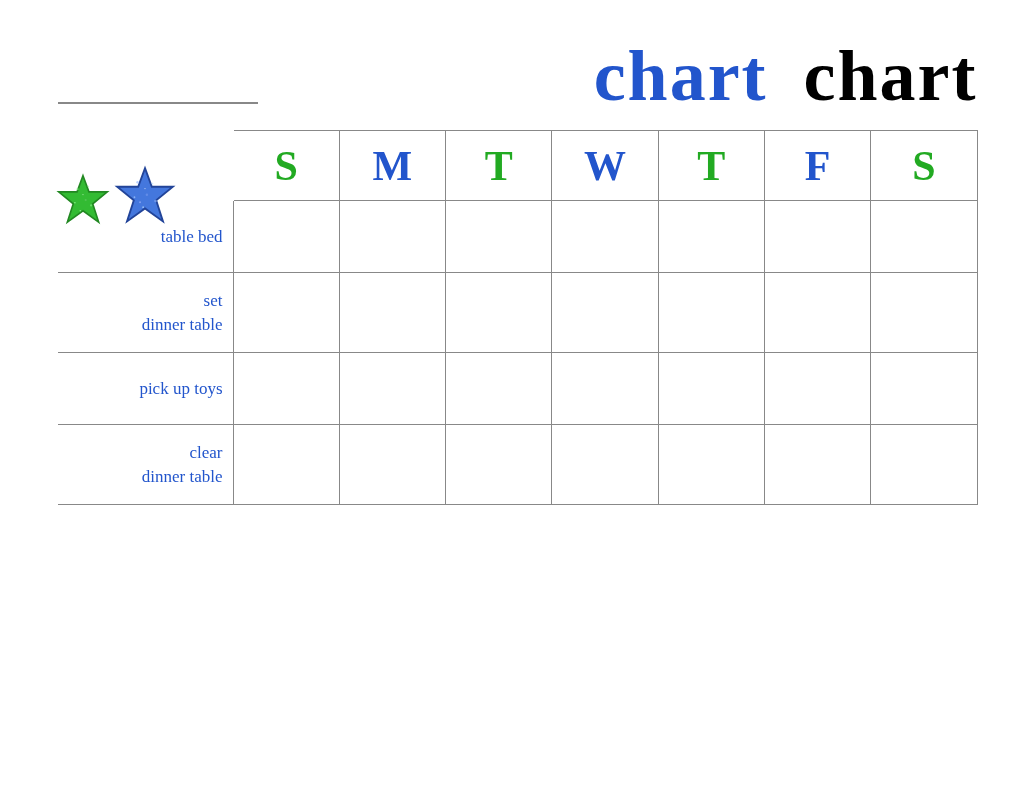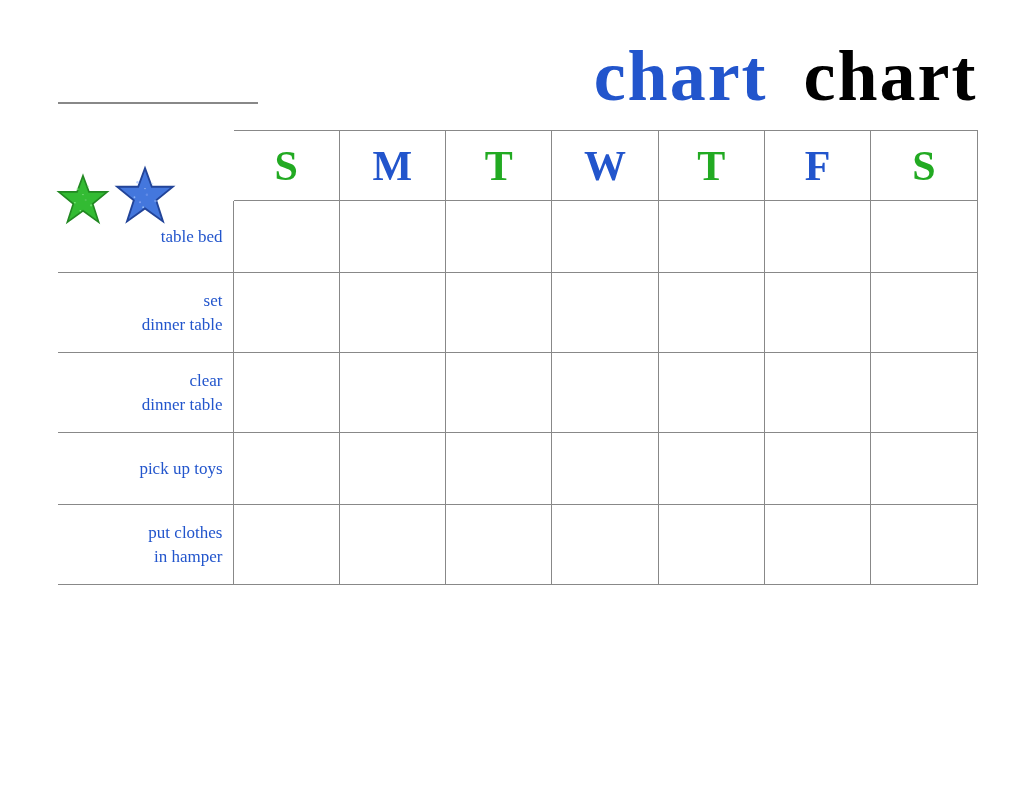--- a/index.html
+++ b/index.html
@@ -244,42 +244,32 @@
           <tr class="chore-row tall">
             <td class="chore-label">set<br>dinner table</td>
             <td class="day-cell"></td>
             <td class="day-cell"></td>
             <td class="day-cell"></td>
             <td class="day-cell"></td>
             <td class="day-cell"></td>
             <td class="day-cell"></td>
             <td class="day-cell"></td>
           </tr>
+          <tr class="chore-row">
+            <td class="chore-label">pick up toys</td>
+            <td class="day-cell"></td>
+            <td class="day-cell"></td>
+            <td class="day-cell"></td>
+            <td class="day-cell"></td>
+            <td class="day-cell"></td>
+            <td class="day-cell"></td>
+            <td class="day-cell"></td>
+          </tr>
           <tr class="chore-row tall">
             <td class="chore-label">clear<br>dinner table</td>
-            <td class="day-cell"></td>
-            <td class="day-cell"></td>
-            <td class="day-cell"></td>
-            <td class="day-cell"></td>
-            <td class="day-cell"></td>
-            <td class="day-cell"></td>
-            <td class="day-cell"></td>
-          </tr>
-          <tr class="chore-row">
-            <td class="chore-label">pick up toys</td>
-            <td class="day-cell"></td>
-            <td class="day-cell"></td>
-            <td class="day-cell"></td>
-            <td class="day-cell"></td>
-            <td class="day-cell"></td>
-            <td class="day-cell"></td>
-            <td class="day-cell"></td>
-          </tr>
-          <tr class="chore-row tall">
-            <td class="chore-label">put clothes<br>in hamper</td>
             <td class="day-cell"></td>
             <td class="day-cell"></td>
             <td class="day-cell"></td>
             <td class="day-cell"></td>
             <td class="day-cell"></td>
             <td class="day-cell"></td>
             <td class="day-cell"></td>
           </tr>
         </tbody>
     </table>

